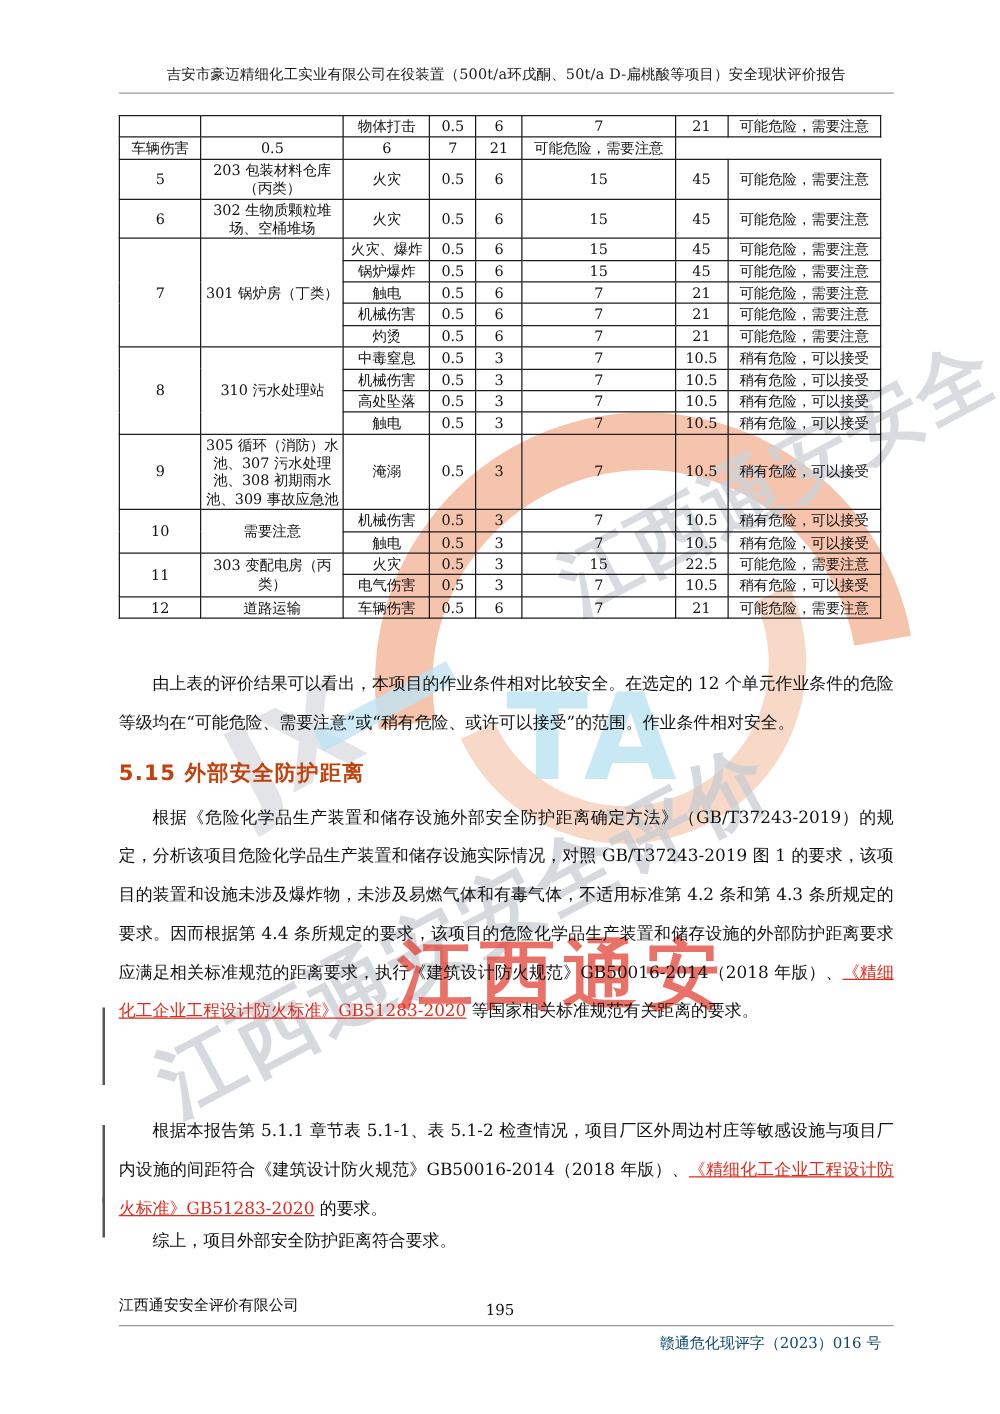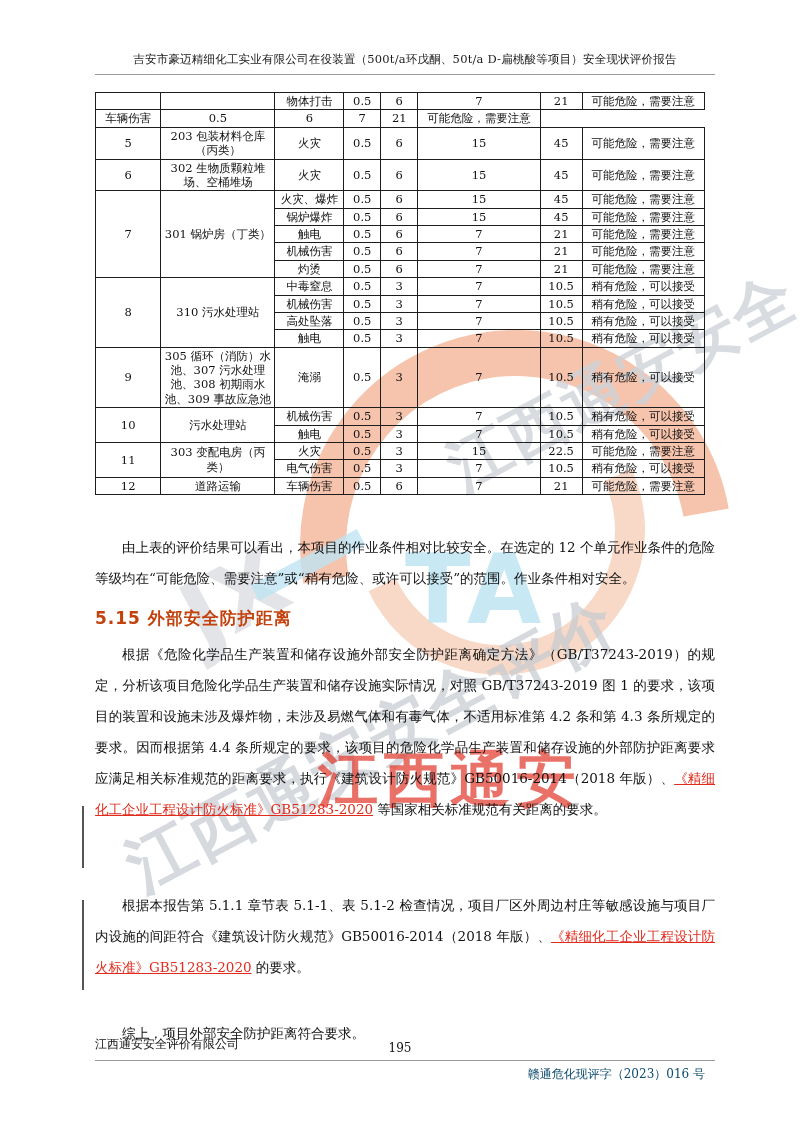--- a/index.html
+++ b/index.html
@@ -134,21 +134,21 @@
     font-size:13.5px;
     line-height:31px;
     text-align:justify;
     text-justify:inter-ideograph;
     text-indent:2em;
     color:#111;
   }
   .p1{top:518px;}
   .p2{top:614px;margin-top:25px;}
   .p3{top:876px;}
-  .p4{top:1004px;}
+  .p4{top:964px;}
 
   h2.sec{
     position:absolute;left:95px;top:607px;
     margin:0;
     font-size:17px;
     font-weight:700;
     letter-spacing:1px;
     font-family:"DejaVu Sans","Liberation Sans",sans-serif;
     color:#c2410c;
   }
@@ -327,21 +327,21 @@
           <td class="c-type">淹溺</td>
           <td class="c-l">0.5</td>
           <td class="c-e">3</td>
           <td class="c-c">7</td>
           <td class="c-d">10.5</td>
           <td class="c-res">稍有危险，可以接受</td>
         </tr>
 
         <tr>
           <td class="c-no" rowspan="2">10</td>
-          <td class="c-unit unit-txt" rowspan="2">污水处理站</td>
+          <td class="c-unit unit-txt" rowspan="2">需要注意</td>
           <td class="c-type">机械伤害</td>
           <td class="c-l">0.5</td>
           <td class="c-e">3</td>
           <td class="c-c">7</td>
           <td class="c-d">10.5</td>
           <td class="c-res">稍有危险，可以接受</td>
         </tr>
         <tr>
           <td class="c-type">触电</td>
           <td class="c-l">0.5</td>

